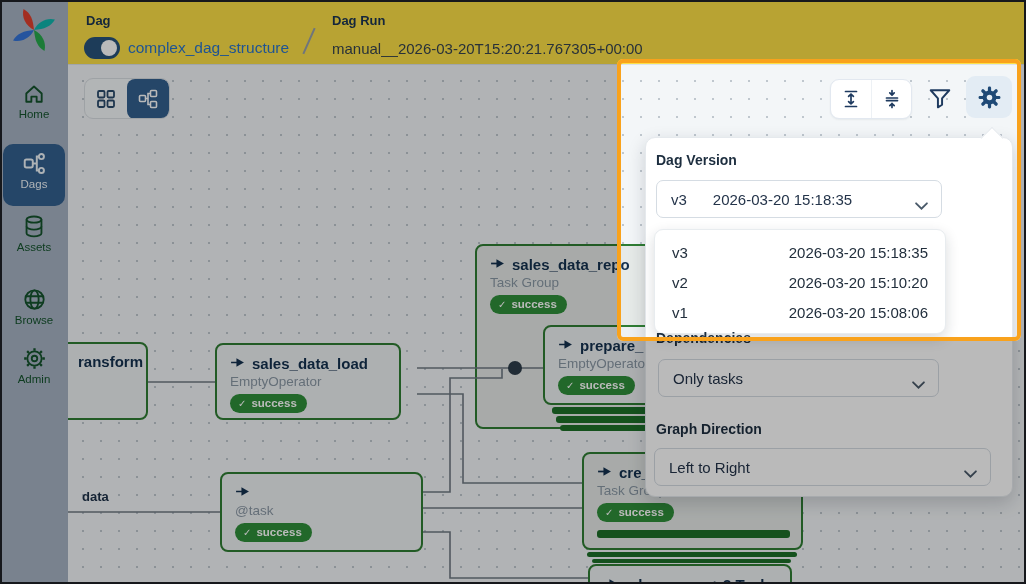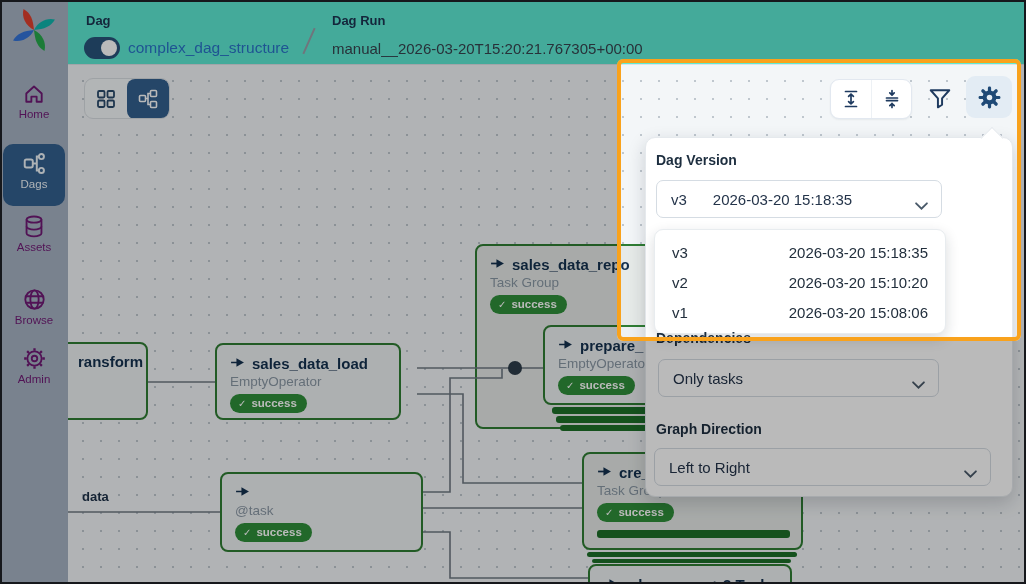--- a/index.html
+++ b/index.html
@@ -5,30 +5,30 @@
   * { box-sizing: border-box; margin: 0; padding: 0; }
   html,body { width:1026px; height:584px; overflow:hidden;
     font-family:"Liberation Sans", sans-serif; background:#f3f6f8; }
   .window { position:relative; width:1026px; height:584px; overflow:hidden; }
 
   
   .sidebar { position:absolute; left:0; top:0; width:68px; height:584px;
     background:#a7b3c3; z-index:10; }
   .logo { position:absolute; left:12px; top:8px; width:44px; height:44px; }
   .nav-item { position:absolute; left:0; width:68px; display:flex; flex-direction:column;
-    align-items:center; gap:3px; color:#701a75; }
+    align-items:center; gap:3px; color:#14532d; }
   .nav-item .lbl { font-size:11.5px; font-weight:500; }
   .nav-item svg { display:block; }
   .active-pill { position:absolute; left:3px; top:144px; width:62px; height:62px;
     background:#33608f; border-radius:10px; }
   .nav-dags { color:#eef4f9; }
 
   
   .header { position:absolute; left:68px; top:0; width:958px; height:65px;
-    background:#5eead4; border-bottom:1px solid #dde3e8; z-index:9; }
+    background:#fde047; border-bottom:1px solid #dde3e8; z-index:9; }
   .crumb-label { position:absolute; font-size:13px; font-weight:700; color:#1c3552; }
   .toggle { position:absolute; left:16px; top:37px; width:36px; height:22px;
     background:#29537a; border-radius:11px; }
   .toggle::after { content:""; position:absolute; right:3px; top:3px; width:16px; height:16px;
     background:#fff; border-radius:50%; }
   .dag-link { position:absolute; left:60px; top:39px; font-size:15.5px; color:#2b74c9; }
   .crumb-slash { position:absolute; left:240px; top:27px; width:2px; height:28px;
     background:#98a1ab; transform:rotate(24deg); }
   .run-id { position:absolute; left:264px; top:40px; font-size:15px; color:#37444f; }
 

